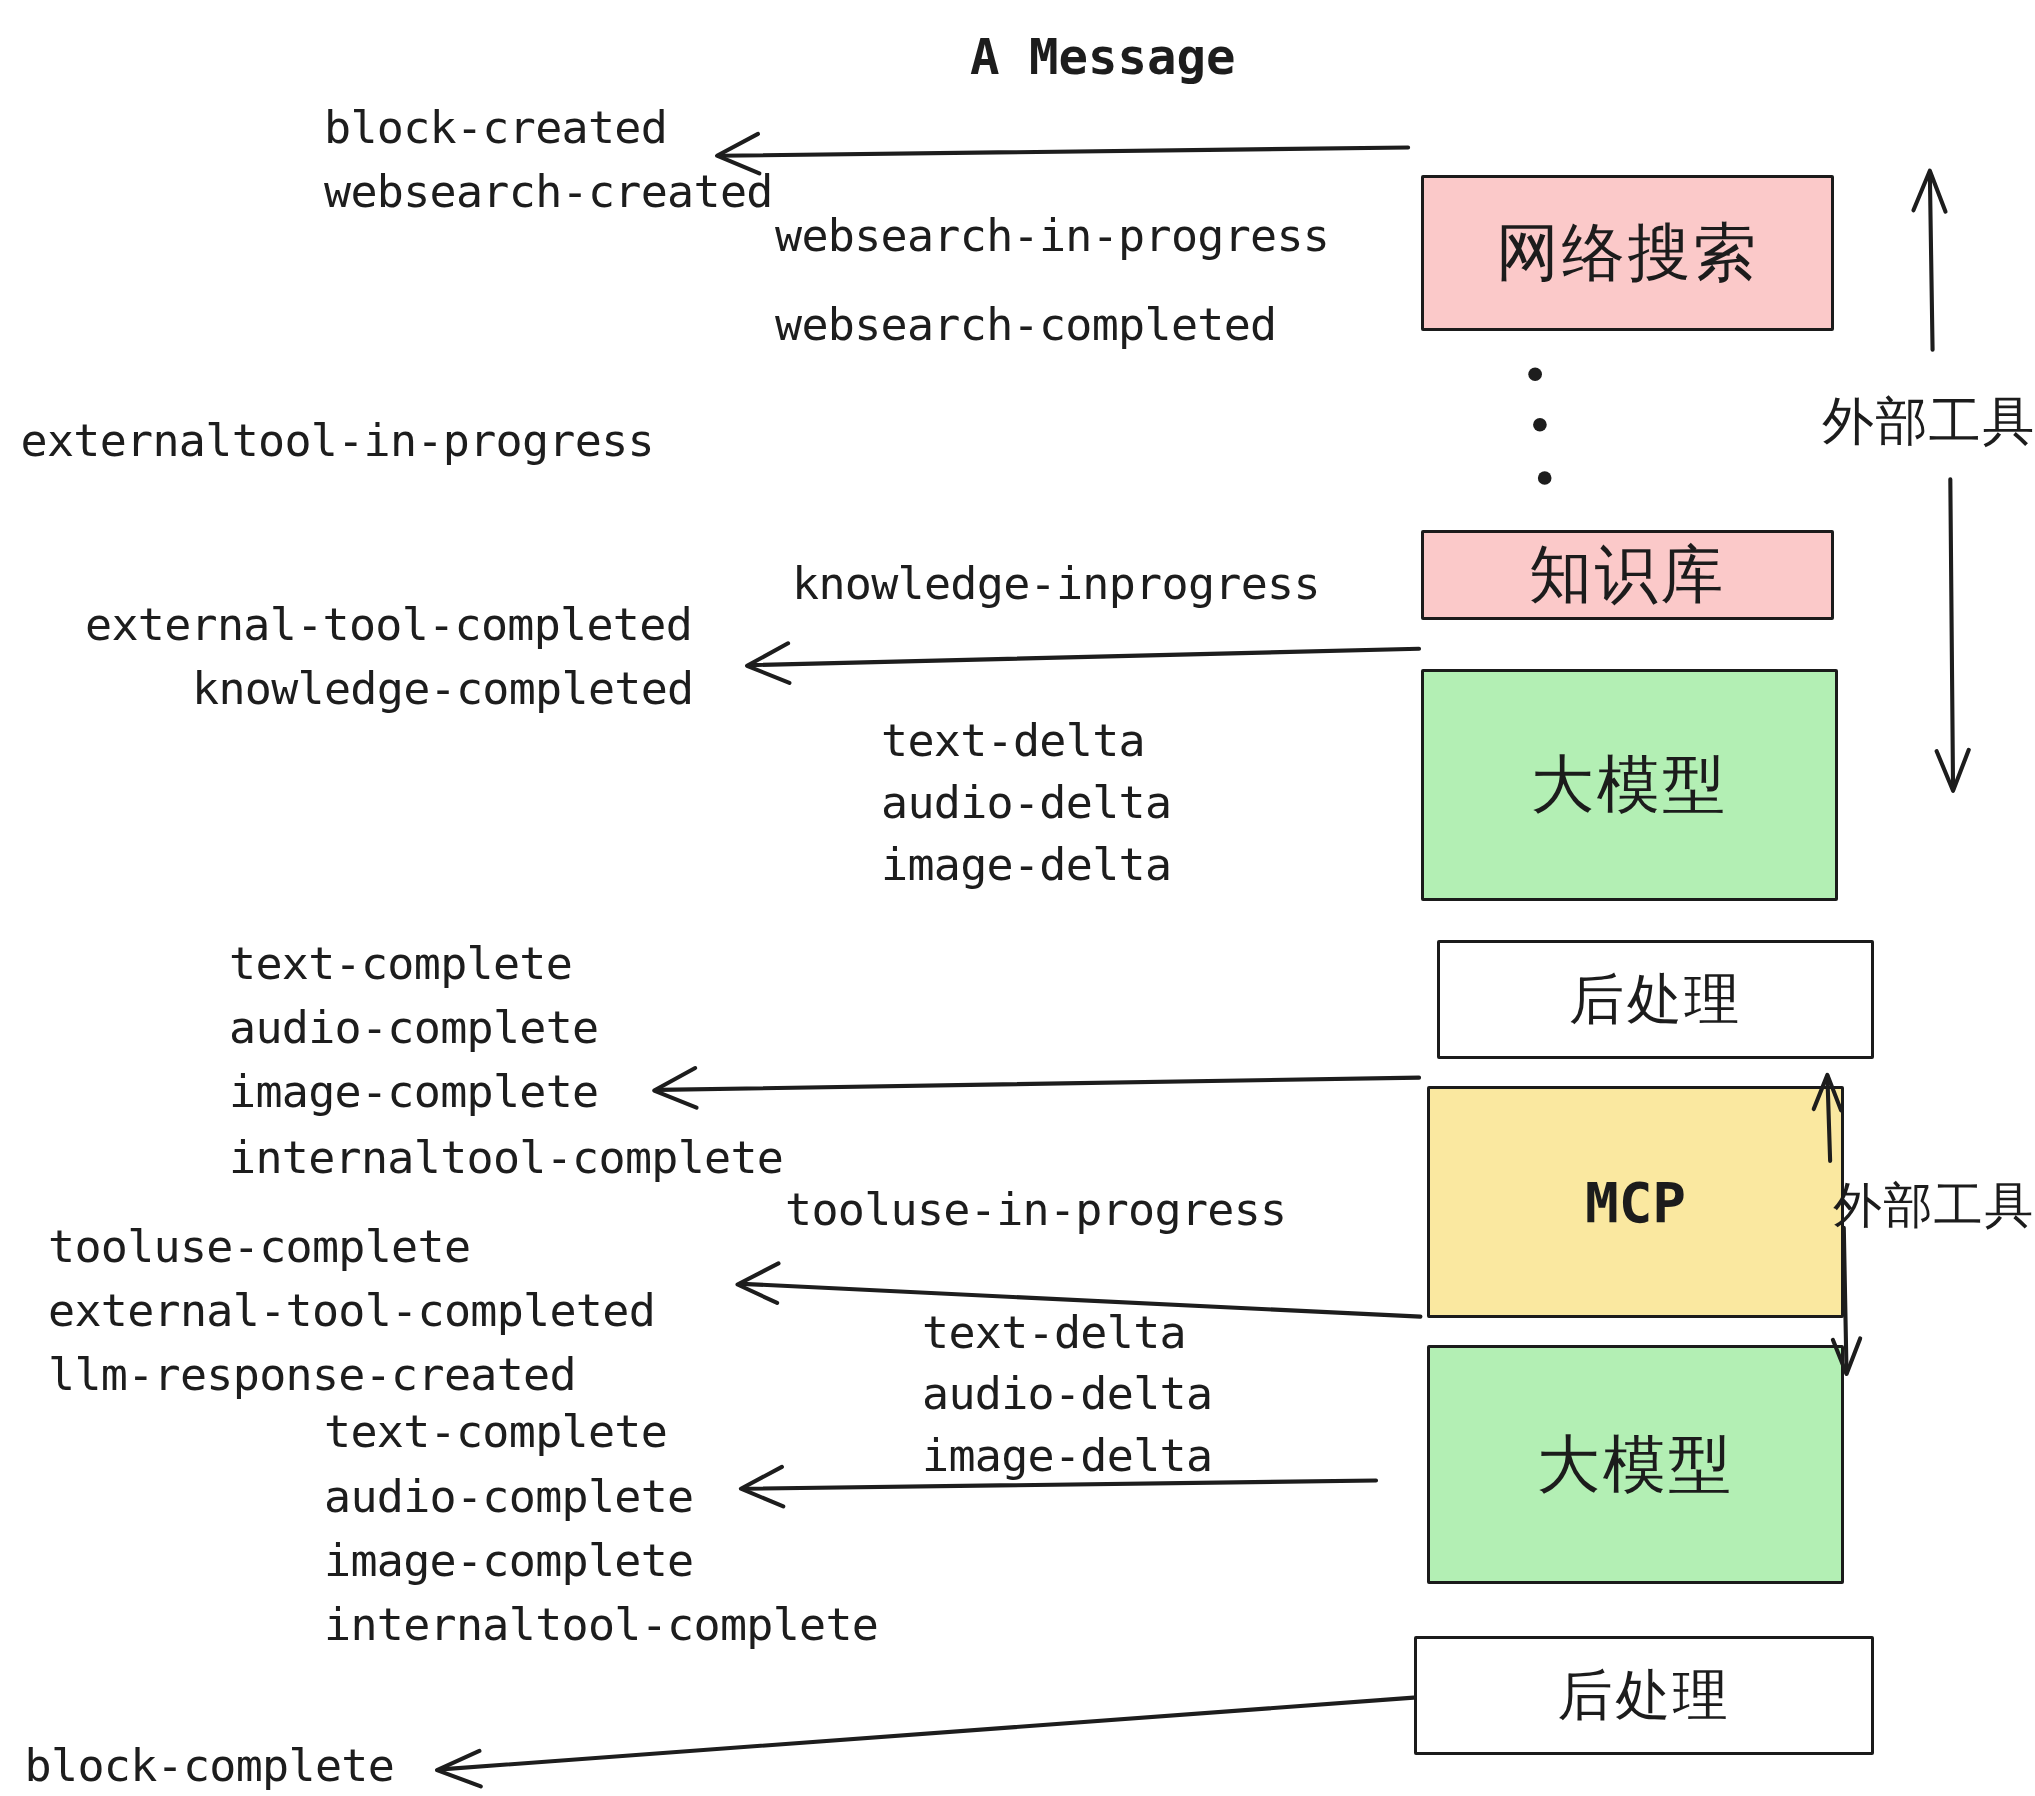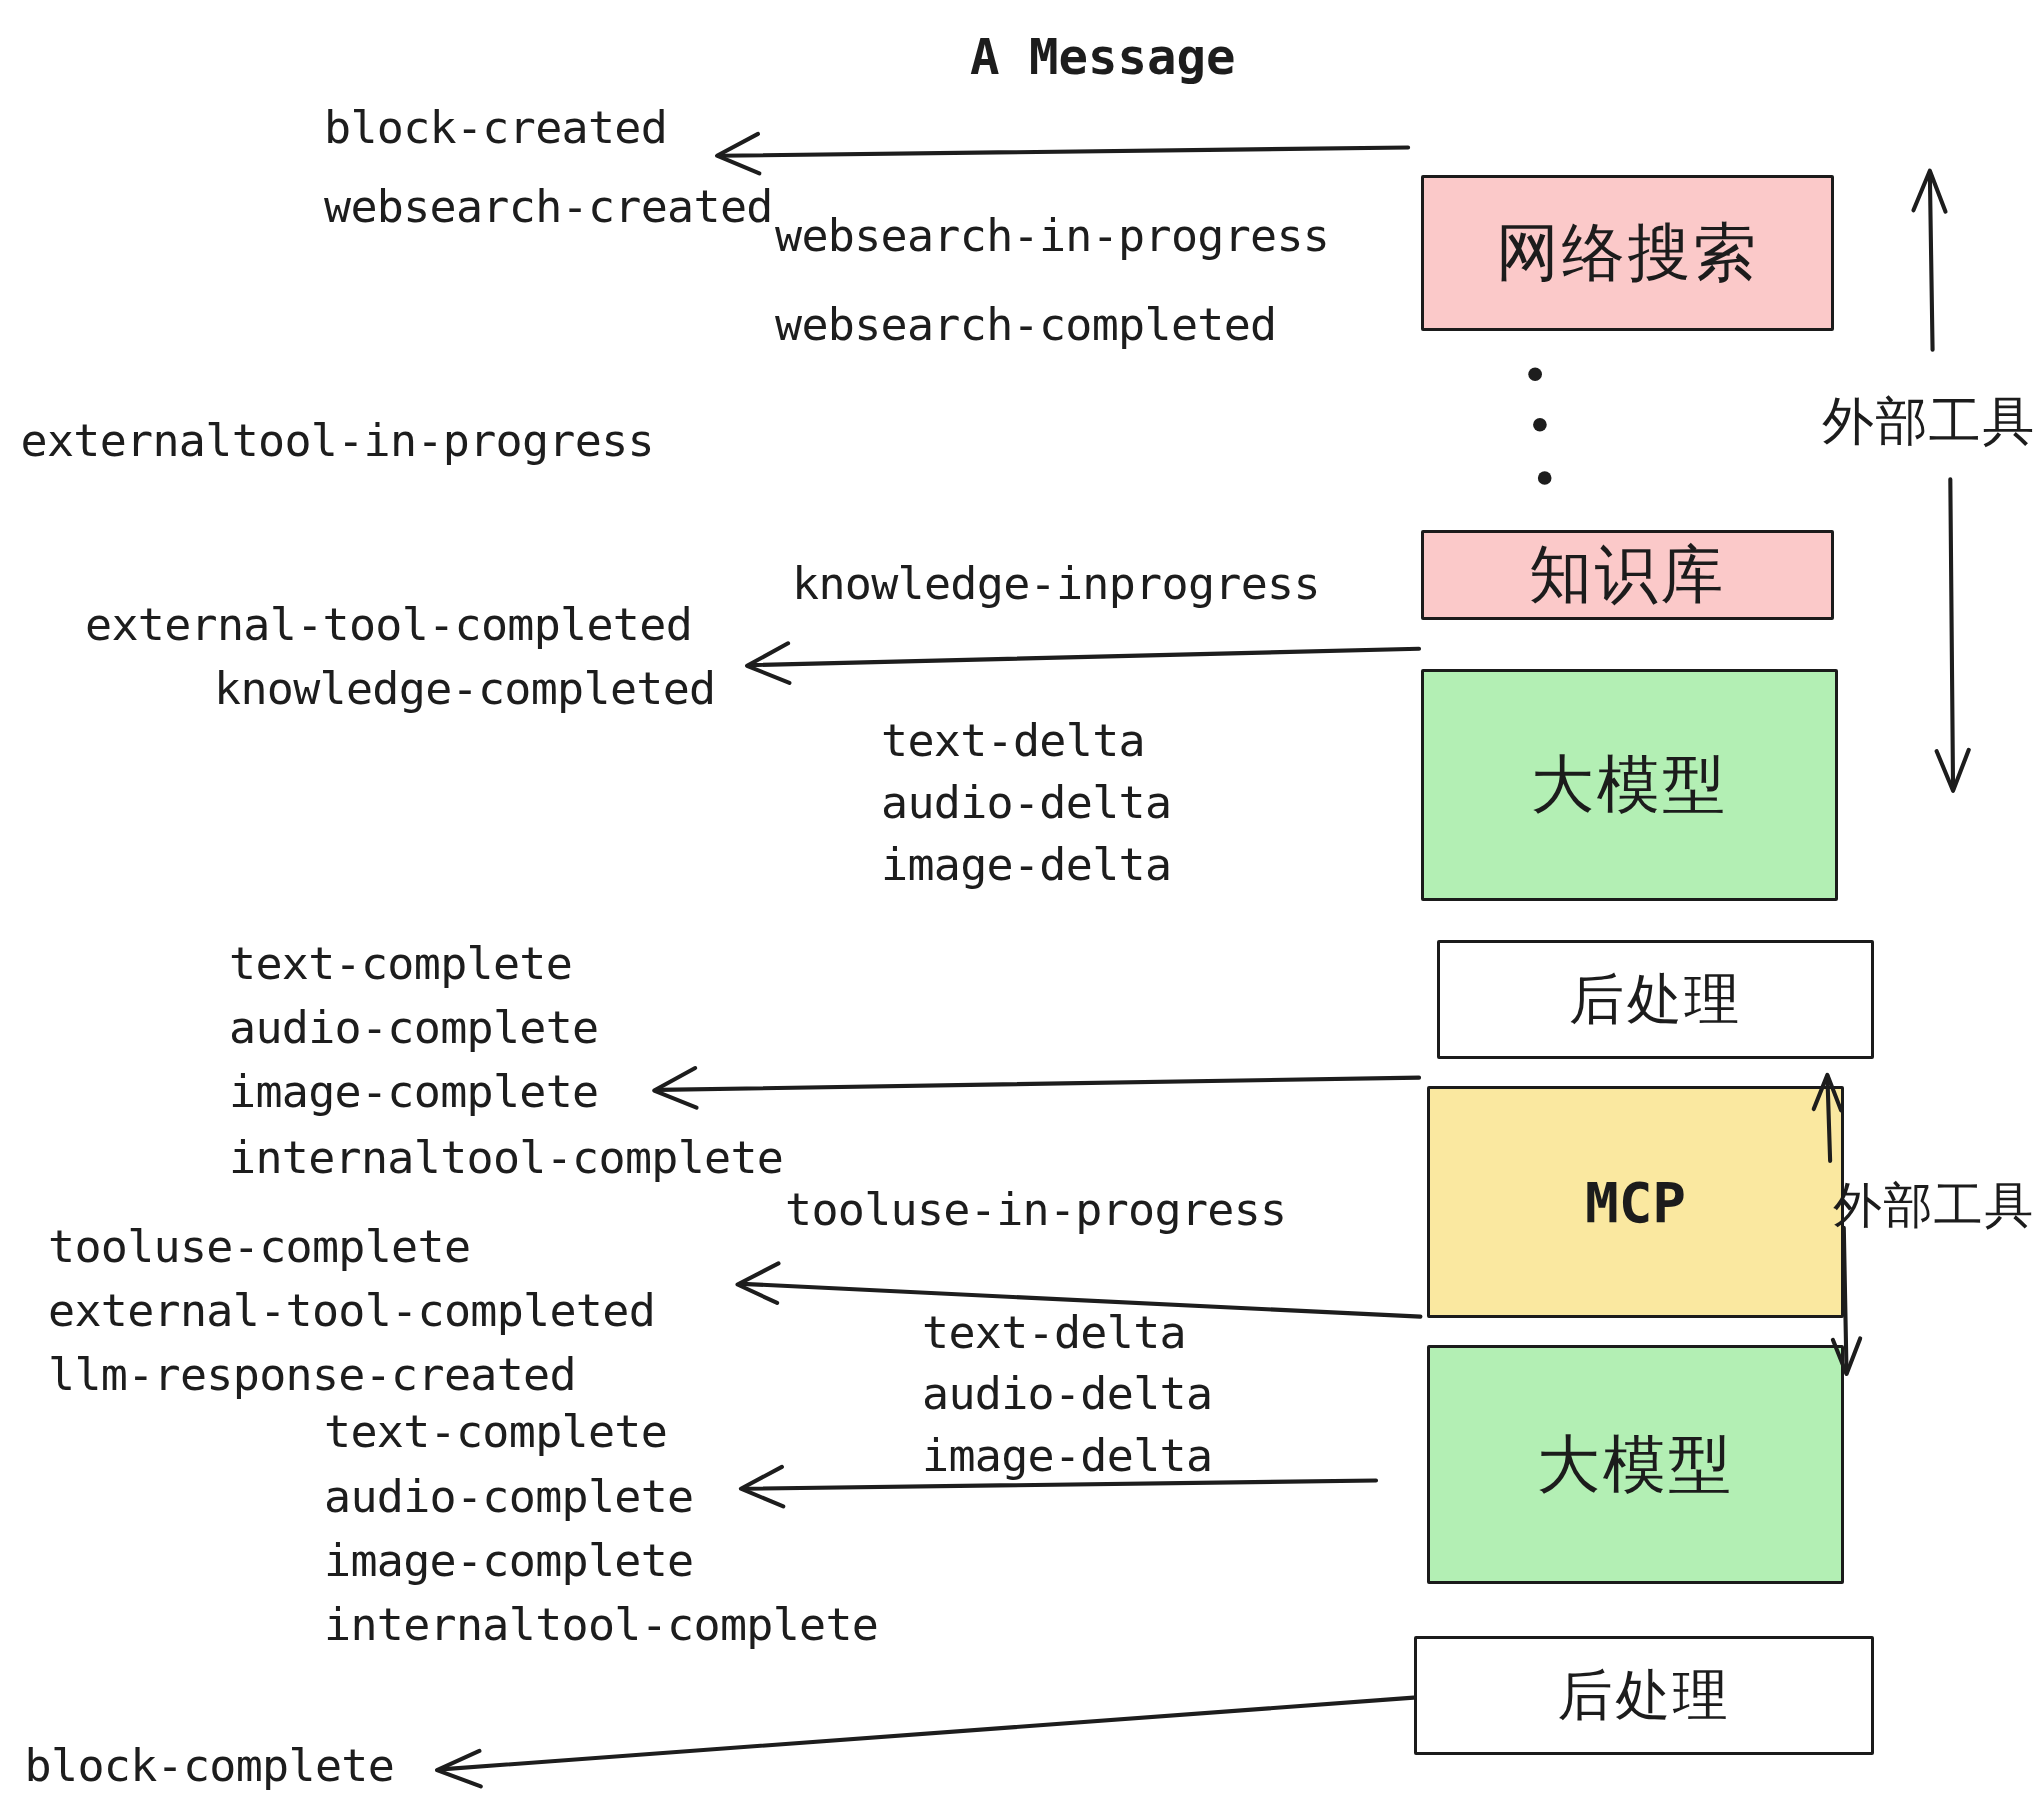--- a/index.html
+++ b/index.html
@@ -75,27 +75,27 @@
   svg.overlay circle{fill:var(--ink,#1d1d1d);stroke:none;}
 </style>
 </head>
 <body>
 
 <div id="canvas">
 
   <div class="title" style="left:970px;top:29px;">A Message</div>
 
   <div class="ev" style="left:324px;top:104px;">block-created</div>
-  <div class="ev" style="left:324px;top:168px;margin-top:15px;">websearch-created</div>
+  <div class="ev" style="left:324px;top:168px;">websearch-created</div>
   <div class="ev" style="left:775px;top:212px;">websearch-in-progress</div>
   <div class="ev" style="left:775px;top:301px;">websearch-completed</div>
   <div class="ev" style="left:20.5px;top:417px;">externaltool-in-progress</div>
   <div class="ev" style="left:792px;top:560px;">knowledge-inprogress</div>
   <div class="ev" style="left:85px;top:601px;">external-tool-completed</div>
-  <div class="ev" style="left:214px;top:665px;text-align:center;">knowledge-completed</div>
+  <div class="ev" style="left:192px;top:665px;text-align:center;">knowledge-completed</div>
   <div class="ev" style="left:881px;top:717px;">text-delta</div>
   <div class="ev" style="left:881px;top:779px;">audio-delta</div>
   <div class="ev" style="left:881px;top:841px;">image-delta</div>
   <div class="ev" style="left:229px;top:940px;">text-complete</div>
   <div class="ev" style="left:229px;top:1004px;">audio-complete</div>
   <div class="ev" style="left:229px;top:1068px;">image-complete</div>
   <div class="ev" style="left:229px;top:1134px;">internaltool-complete</div>
   <div class="ev" style="left:785px;top:1186px;">tooluse-in-progress</div>
   <div class="ev" style="left:48px;top:1223px;">tooluse-complete</div>
   <div class="ev" style="left:48px;top:1287px;">external-tool-completed</div>

